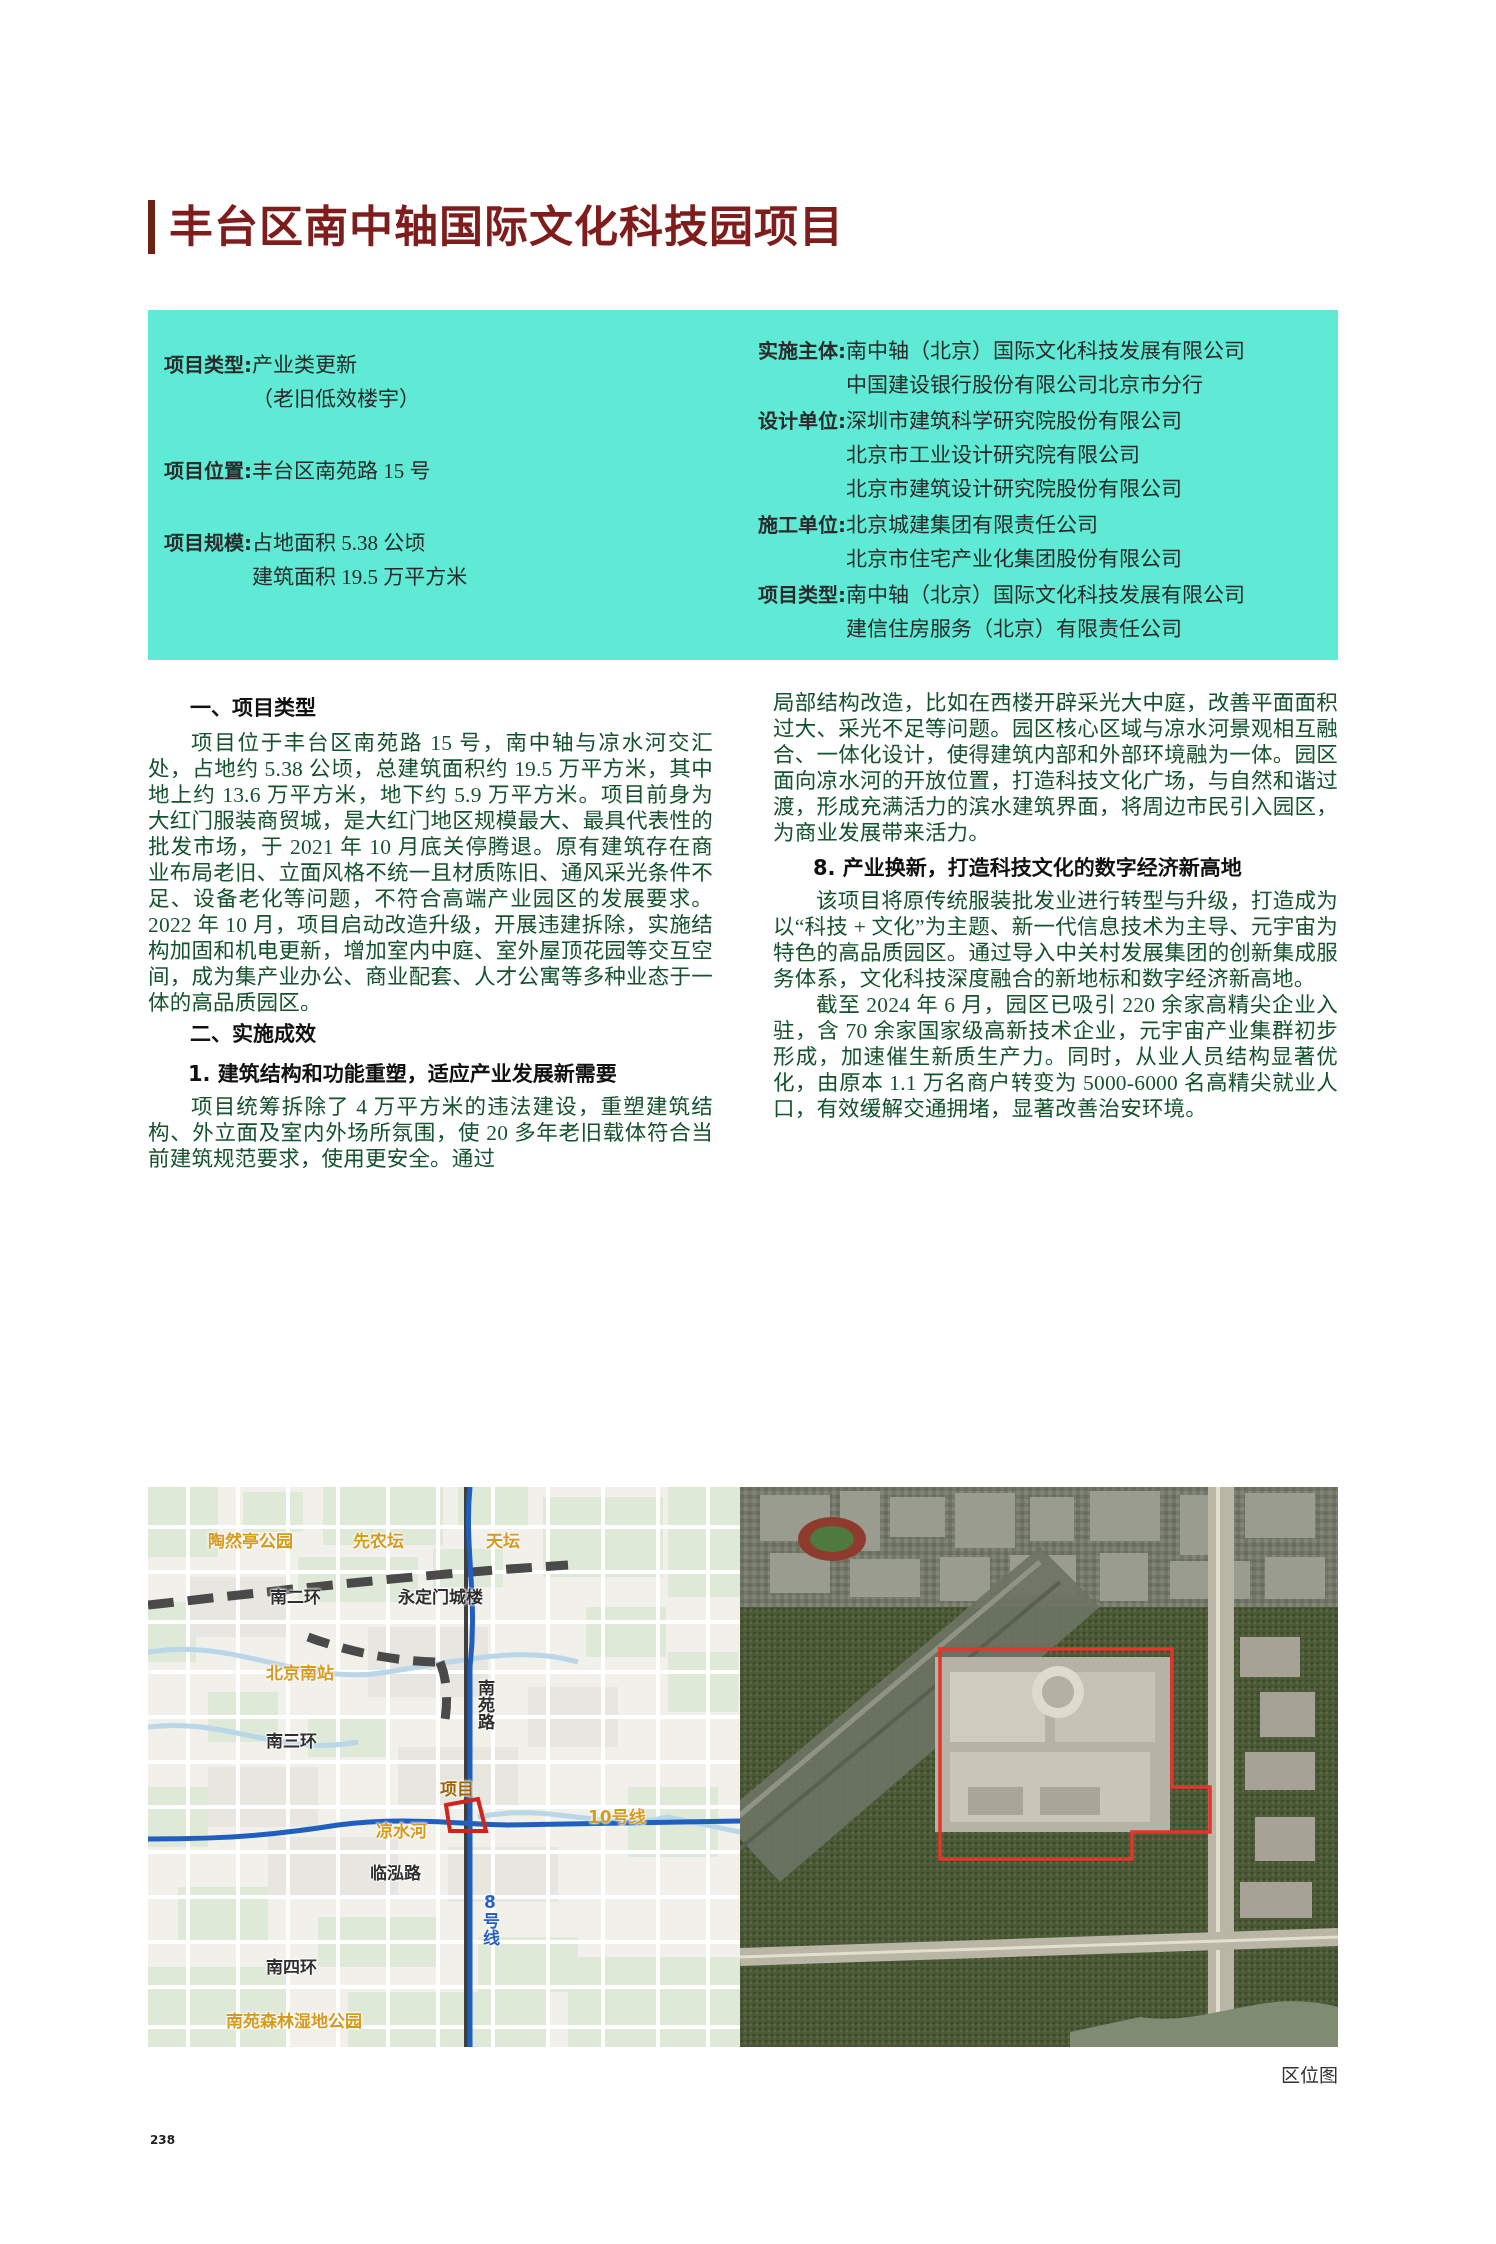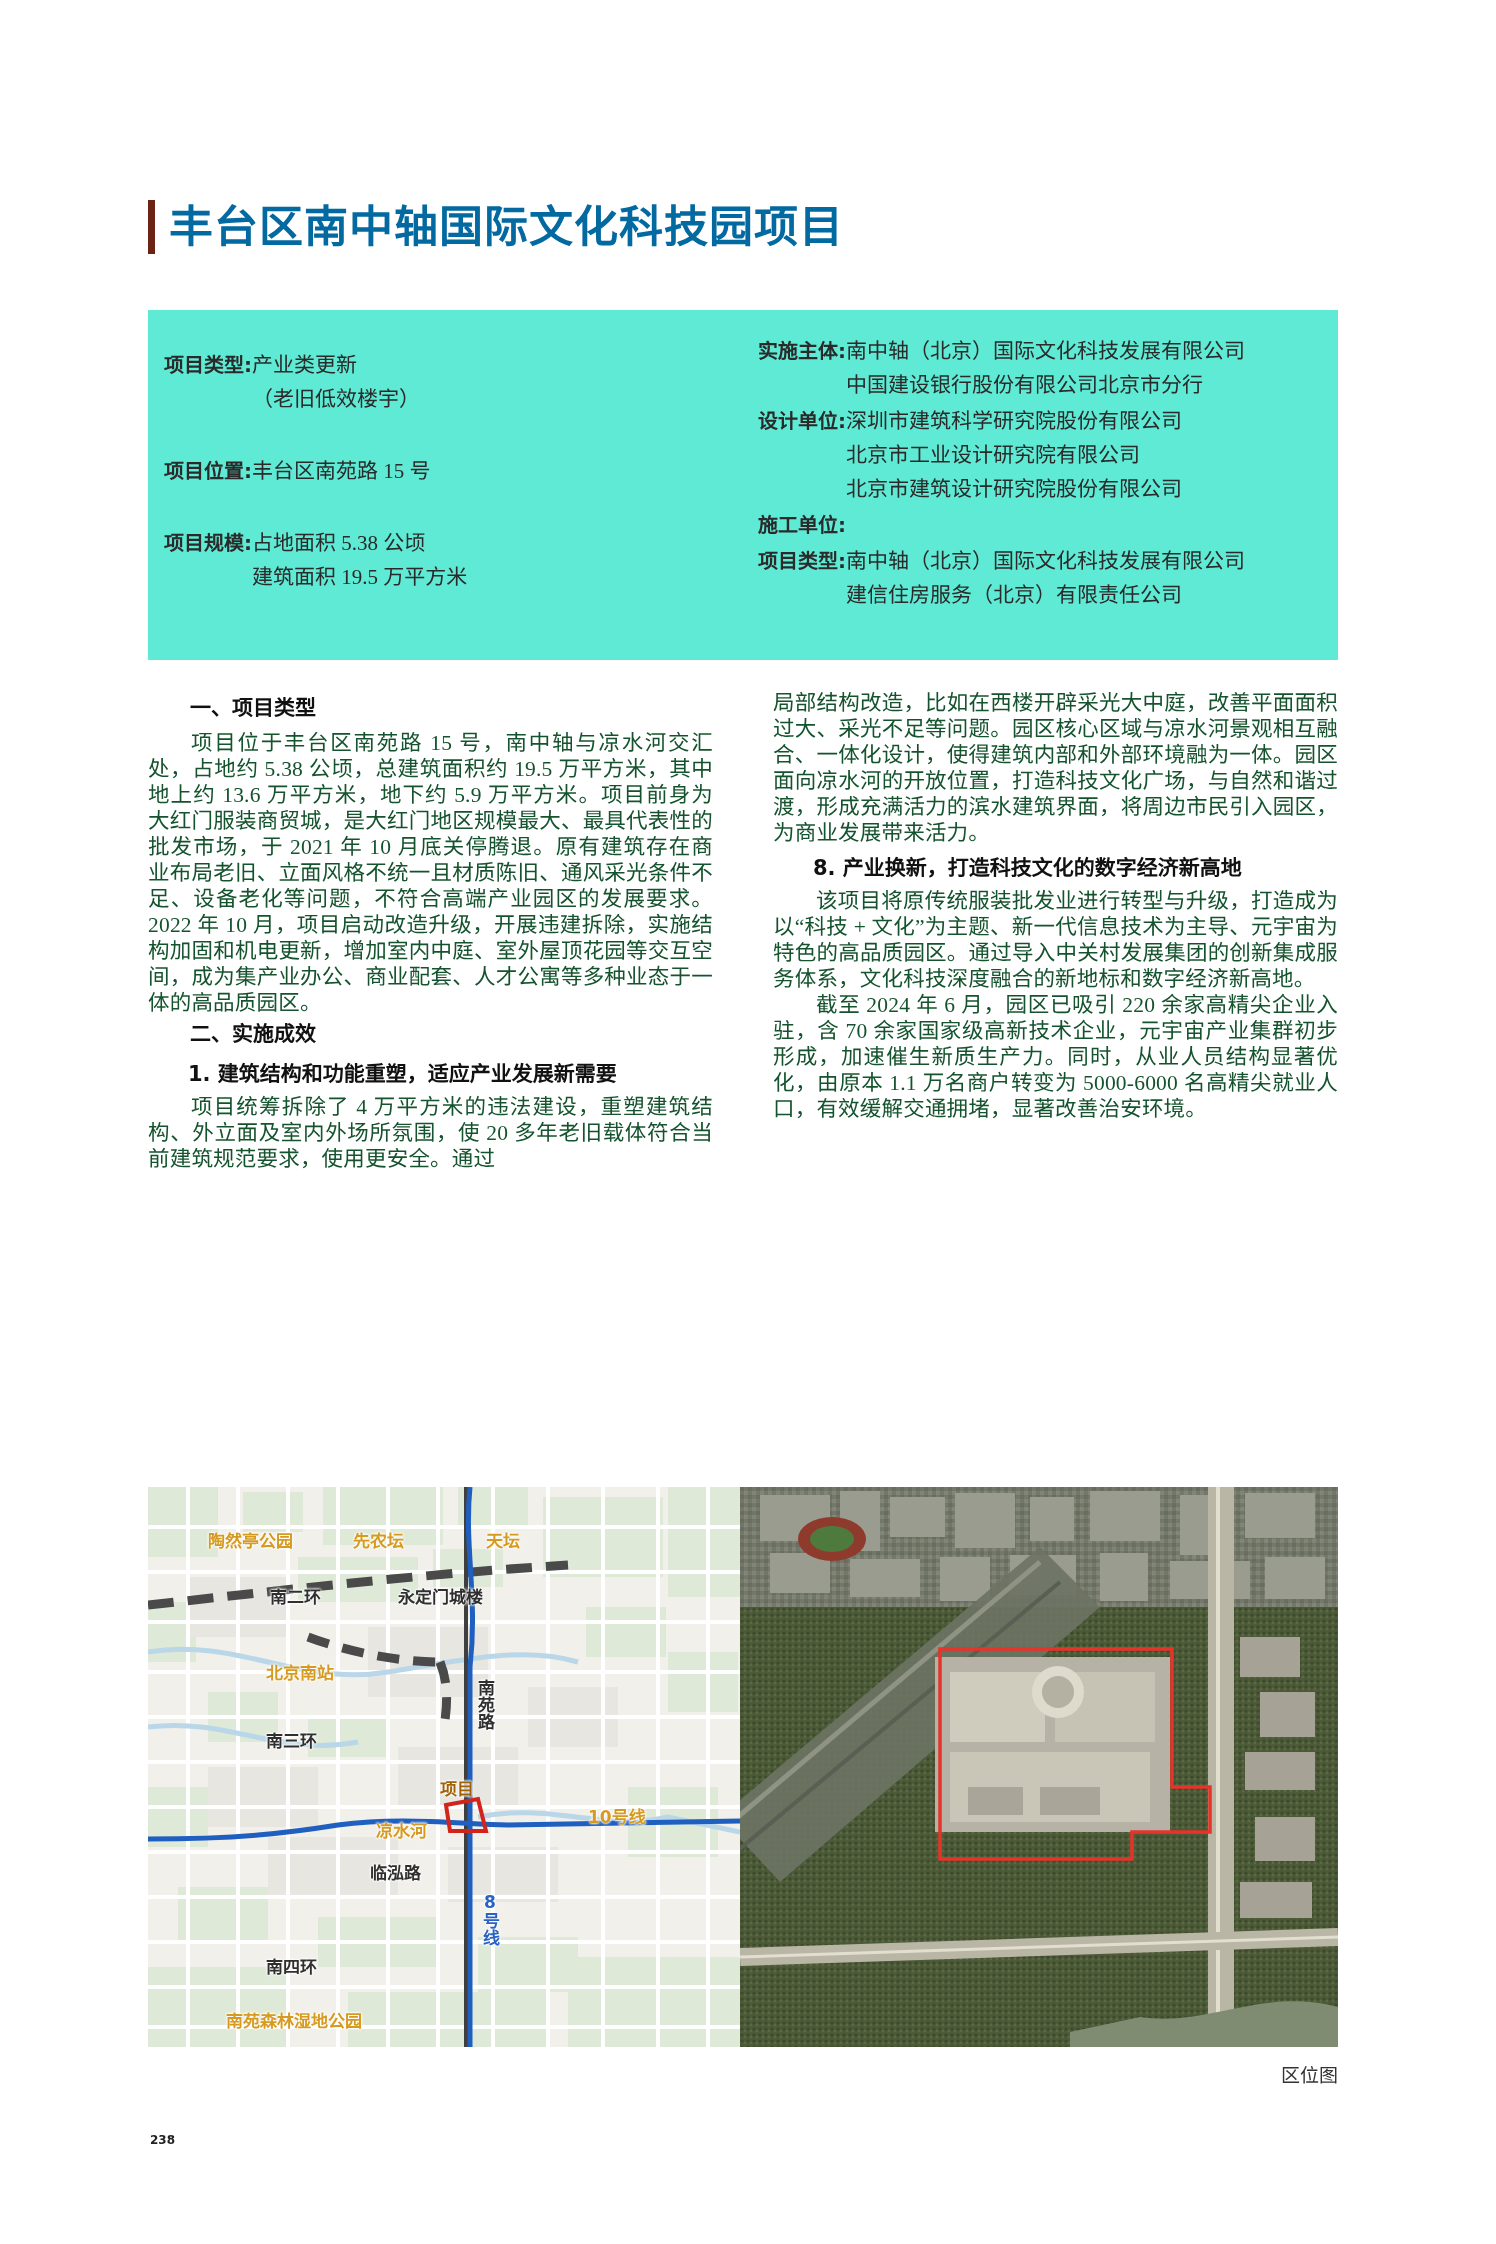--- a/index.html
+++ b/index.html
@@ -19,21 +19,21 @@
   }
   .title-bar {
     width:7px; height:54px; background:#6b2414; margin-right:14px;
     flex:0 0 auto;
   }
   .title-text {
     font-family:"DejaVu Sans","Liberation Sans",sans-serif;
     font-weight:bold;
     font-size:44px;
     letter-spacing:1px;
-    color:#0369a1;
+    color:#7f1d1d;
     line-height:1;
     white-space:nowrap;
   }
 
   
   .infobox {
     position:absolute; left:148px; top:310px;
     width:1190px; height:350px;
     background:#5eead4;
     box-sizing:border-box;
@@ -197,20 +197,24 @@
           <div class="info-label">设计单位:</div>
           <div class="info-vals">
             <div class="info-val">深圳市建筑科学研究院股份有限公司</div>
             <div class="info-val">北京市工业设计研究院有限公司</div>
             <div class="info-val">北京市建筑设计研究院股份有限公司</div>
           </div>
         </div>
 
         <div class="info-row">
           <div class="info-label">施工单位:</div>
+          <div class="info-vals">
+            <div class="info-val">北京城建集团有限责任公司</div>
+            <div class="info-val">北京市住宅产业化集团股份有限公司</div>
+          </div>
         </div>
 
         <div class="info-row">
           <div class="info-label">项目类型:</div>
           <div class="info-vals">
             <div class="info-val">南中轴（北京）国际文化科技发展有限公司</div>
             <div class="info-val">建信住房服务（北京）有限责任公司</div>
           </div>
         </div>
 

